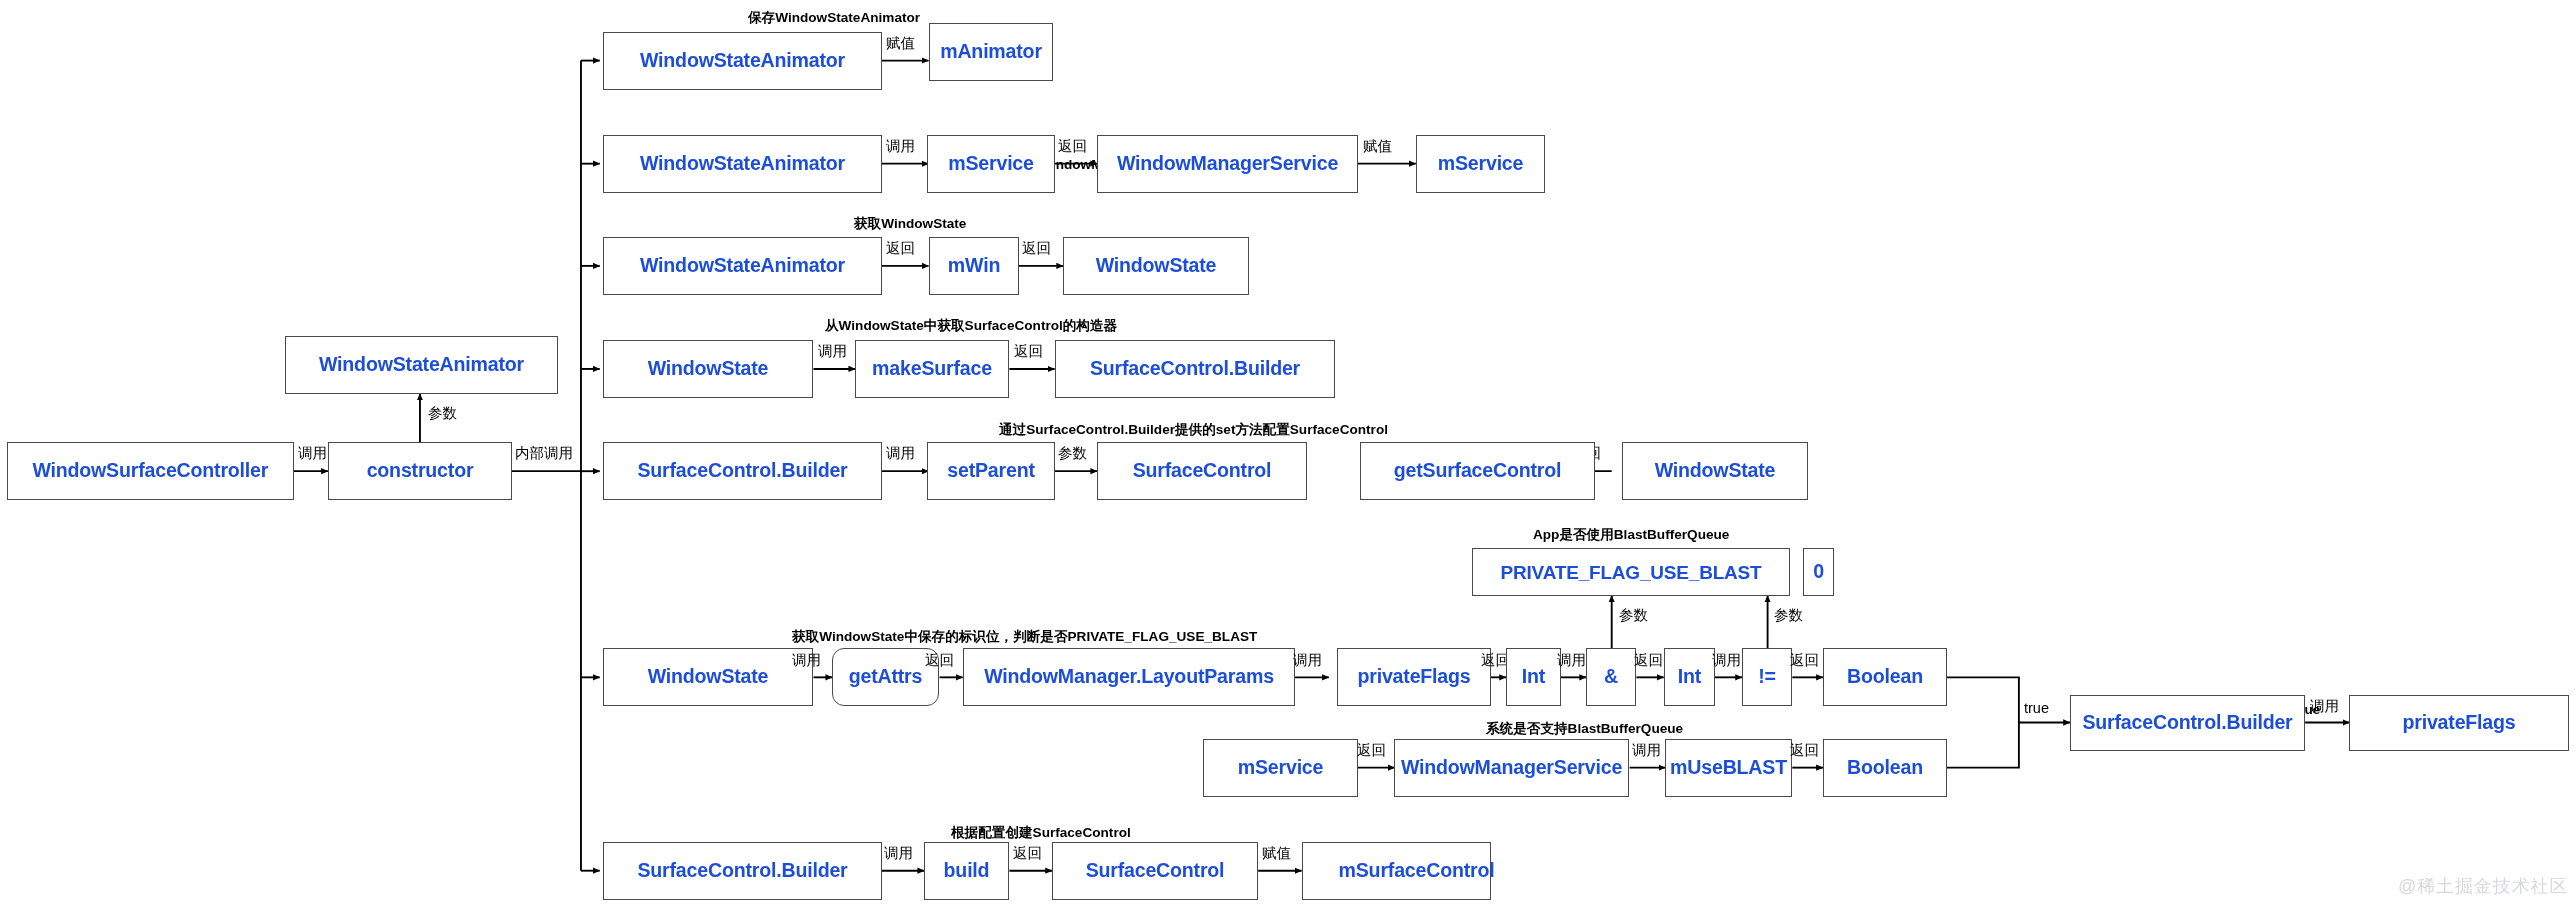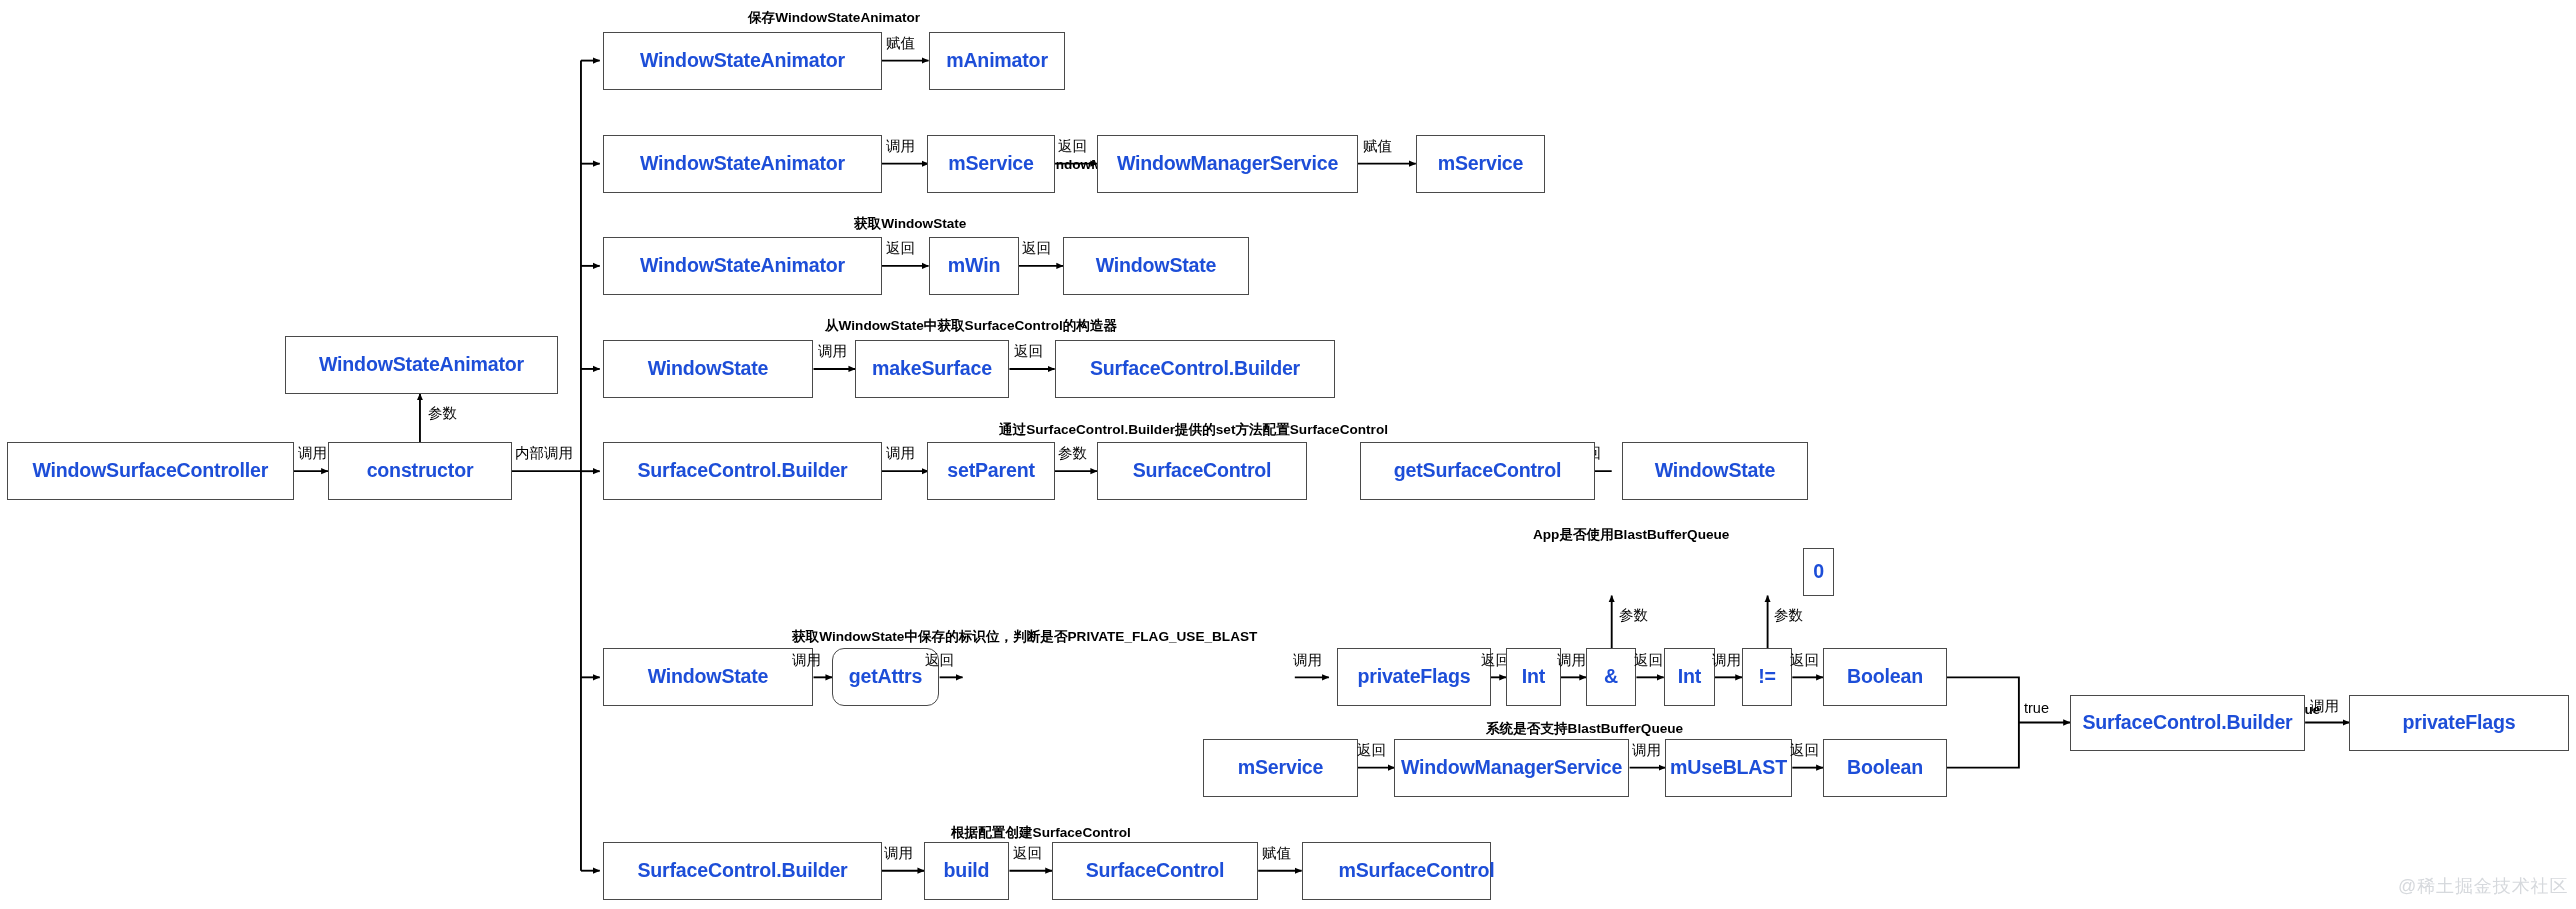--- a/index.html
+++ b/index.html
@@ -131,21 +131,21 @@
 
   <div class="node" style="left:285px;top:336px;width:273px;height:58px;">WindowStateAnimator</div>
 
   <div class="edge-label" style="left:298px;top:446px;">调用</div>
   <div class="edge-label" style="left:428px;top:406px;">参数</div>
   <div class="edge-label" style="left:515px;top:446px;">内部调用</div>
 
   <div class="group-label" style="left:748px;top:11px;">保存WindowStateAnimator</div>
   <div class="node" style="left:603px;top:31.5px;width:279px;height:58px;">WindowStateAnimator</div>
   <div class="edge-label" style="left:886px;top:36px;">赋值</div>
-  <div class="node" style="left:929px;top:32px;width:136px;height:58px;">mAnimator</div>
+  <div class="node" style="left:929px;top:23px;width:124px;height:58px;">mAnimator</div>
 
   <div class="group-label" style="left:1012px;top:114px;margin-top:44px;">保存WindowManagerService</div>
   <div class="node" style="left:603px;top:135px;width:279px;height:58px;">WindowStateAnimator</div>
   <div class="edge-label" style="left:886px;top:139px;">调用</div>
   <div class="node" style="left:927px;top:135px;width:128px;height:58px;">mService</div>
   <div class="edge-label" style="left:1058px;top:139px;">返回</div>
   <div class="node" style="left:1097px;top:135px;width:261px;height:58px;">WindowManagerService</div>
   <div class="edge-label" style="left:1363px;top:139px;">赋值</div>
   <div class="node" style="left:1416px;top:135px;width:129px;height:58px;">mService</div>
 
@@ -168,27 +168,29 @@
   <div class="edge-label" style="left:886px;top:446px;">调用</div>
   <div class="node" style="left:927px;top:442px;width:128px;height:58px;">setParent</div>
   <div class="edge-label" style="left:1058px;top:446px;">参数</div>
   <div class="node" style="left:1097px;top:442px;width:210px;height:58px;">SurfaceControl</div>
   <div class="edge-label" style="left:1572px;top:446px;">返回</div>
   <div class="node" style="left:1360px;top:442px;width:235px;height:58px;">getSurfaceControl</div>
   <div class="edge-label" style="left:1751px;top:446px;">调用</div>
   <div class="node" style="left:1622px;top:442px;width:186px;height:58px;">WindowState</div>
 
   <div class="group-label" style="left:1533px;top:528px;">App是否使用BlastBufferQueue</div>
+  <div class="node" style="left:1472px;top:548px;width:318px;height:48px;font-size:19px;">PRIVATE_FLAG_USE_BLAST</div>
   <div class="node" style="left:1803px;top:548px;width:31px;height:48px;">0</div>
 
   <div class="group-label" style="left:792px;top:630px;">获取WindowState中保存的标识位，判断是否PRIVATE_FLAG_USE_BLAST</div>
   <div class="node" style="left:603px;top:648px;width:210px;height:58px;">WindowState</div>
   <div class="edge-label" style="left:792px;top:653px;">调用</div>
   <div class="node" style="left:832px;top:648px;width:107px;height:58px;border-radius:12px;">getAttrs</div>
   <div class="edge-label" style="left:925px;top:653px;">返回</div>
+  <div class="node" style="left:963px;top:648px;width:332px;height:58px;">WindowManager.LayoutParams</div>
   <div class="edge-label" style="left:1293px;top:653px;">调用</div>
   <div class="node" style="left:1337px;top:648px;width:154px;height:58px;">privateFlags</div>
   <div class="edge-label" style="left:1481px;top:653px;">返回</div>
   <div class="node" style="left:1506px;top:648px;width:55px;height:58px;">Int</div>
   <div class="edge-label" style="left:1557px;top:653px;">调用</div>
   <div class="node" style="left:1586px;top:648px;width:50px;height:58px;">&amp;</div>
   <div class="edge-label" style="left:1619px;top:608px;">参数</div>
   <div class="edge-label" style="left:1634px;top:653px;">返回</div>
   <div class="node" style="left:1664px;top:648px;width:51px;height:58px;">Int</div>
   <div class="edge-label" style="left:1712px;top:653px;">调用</div>

